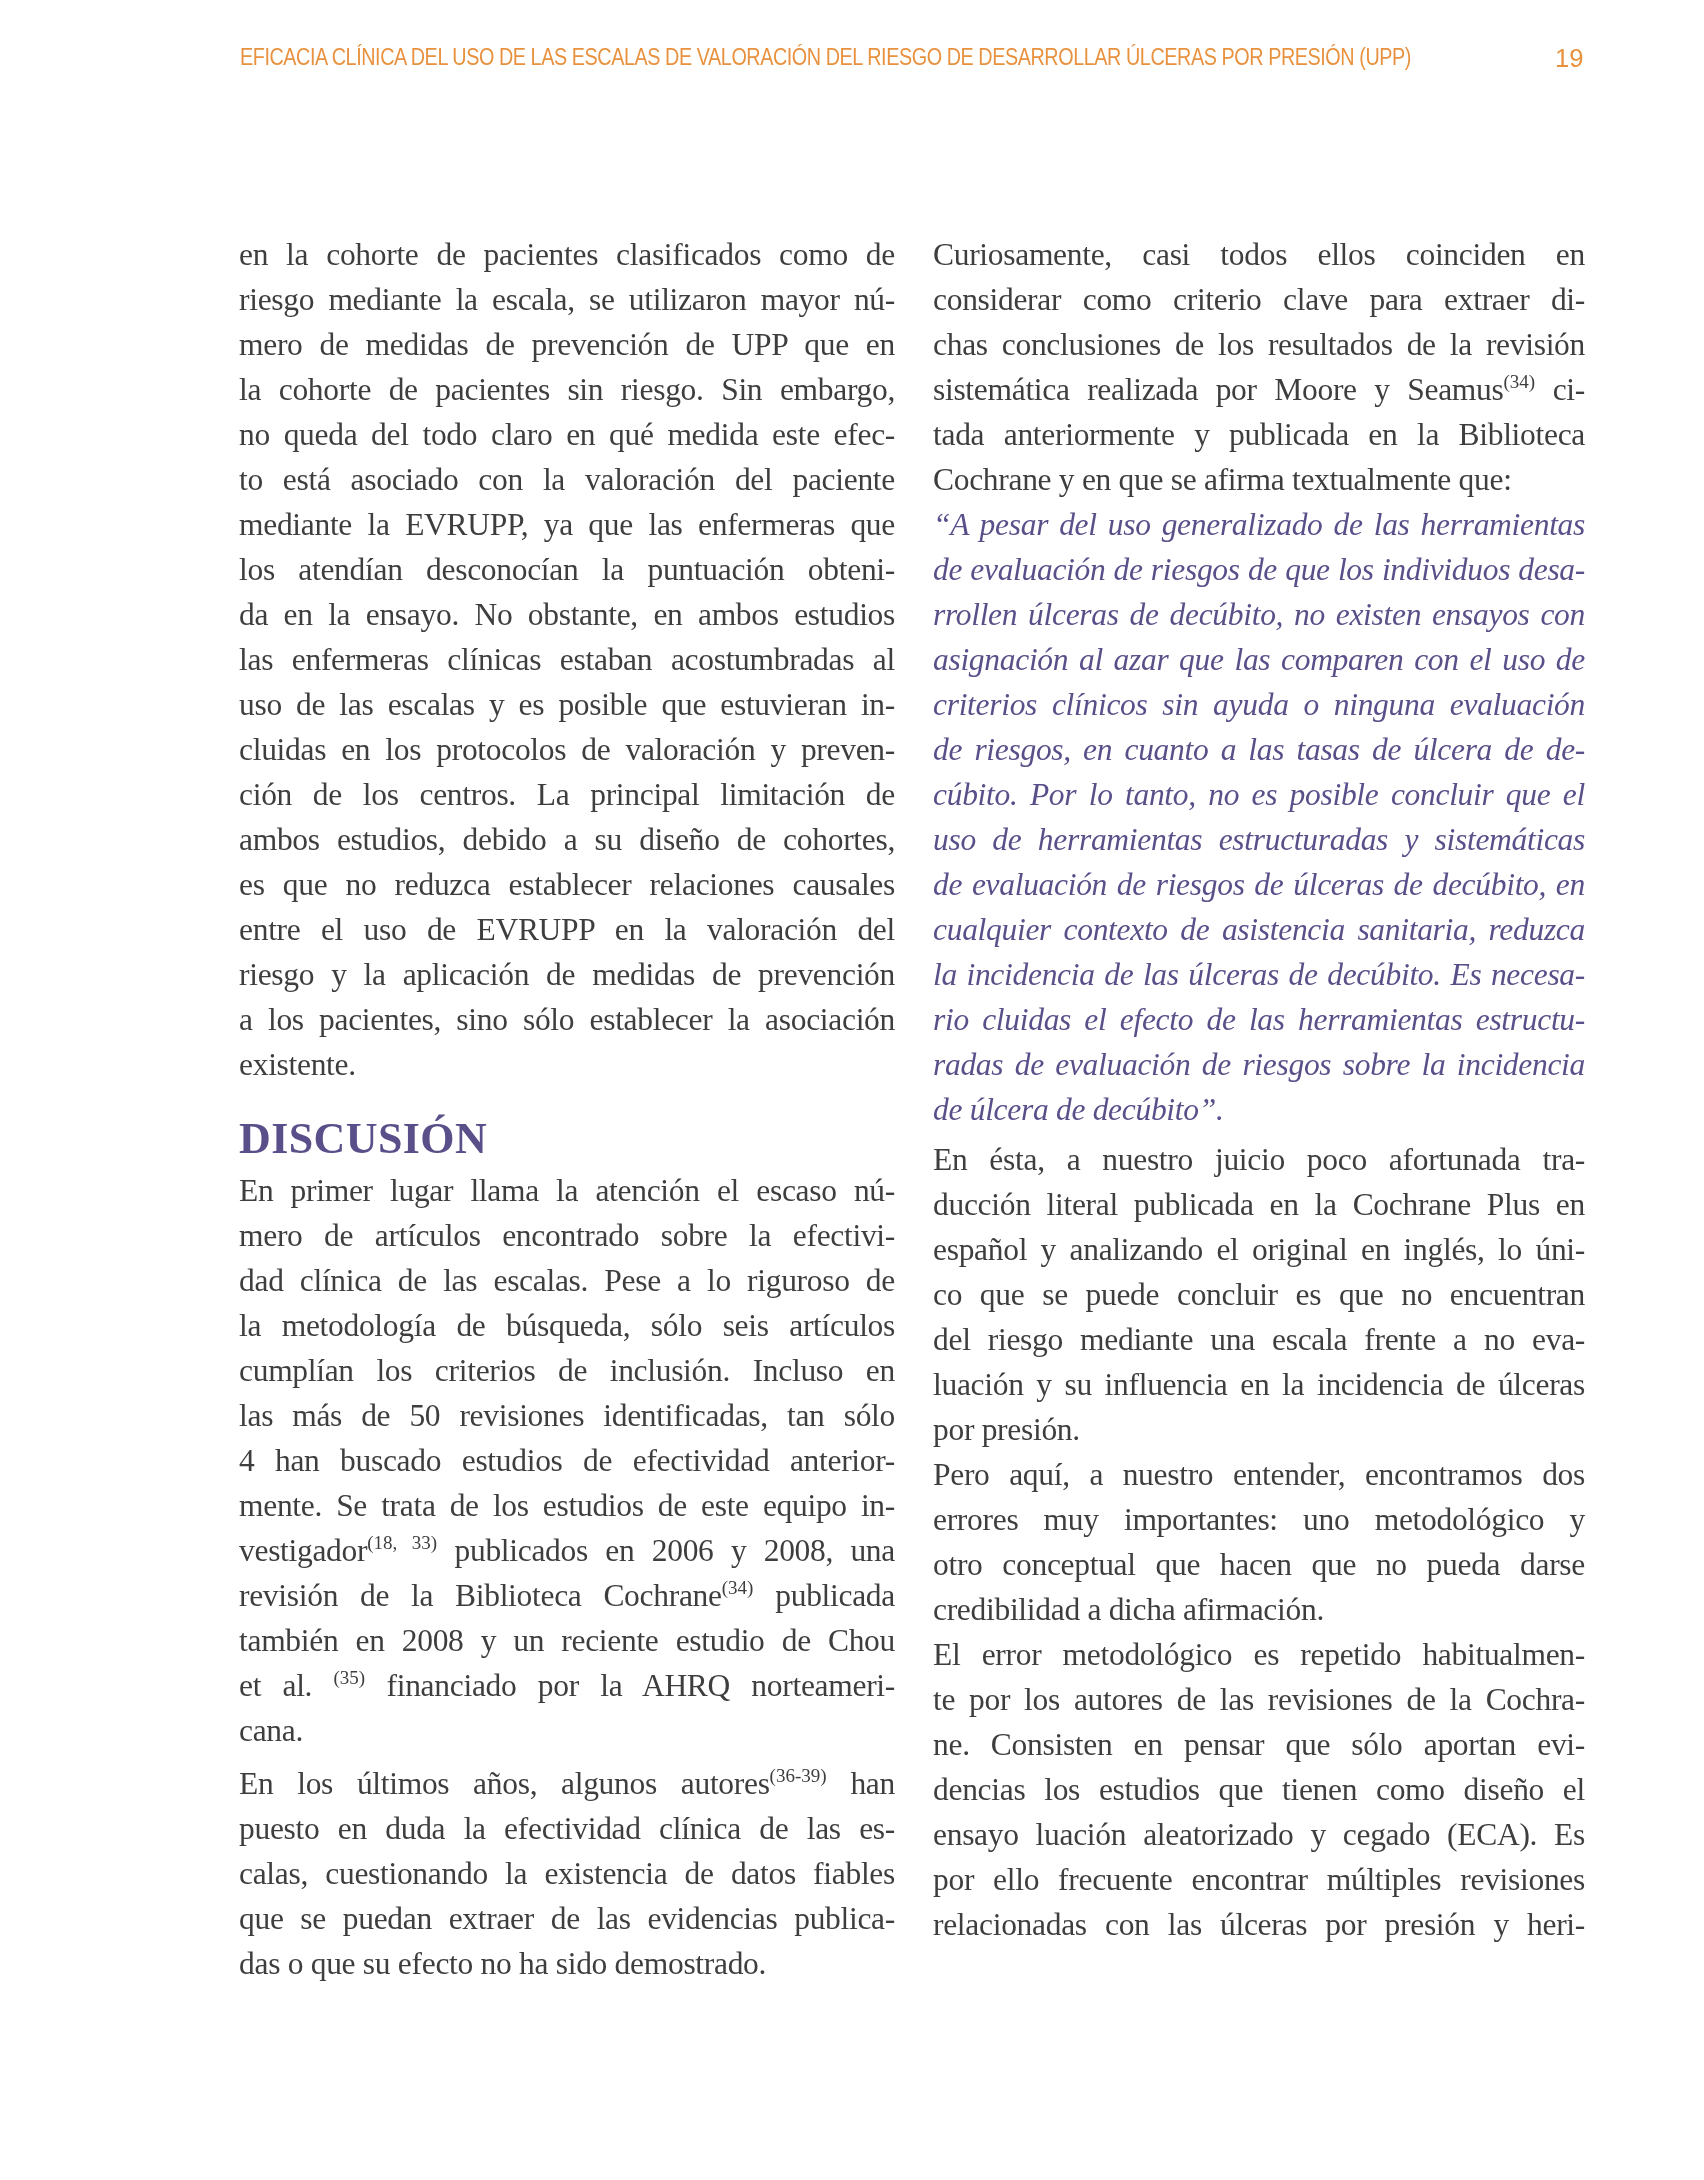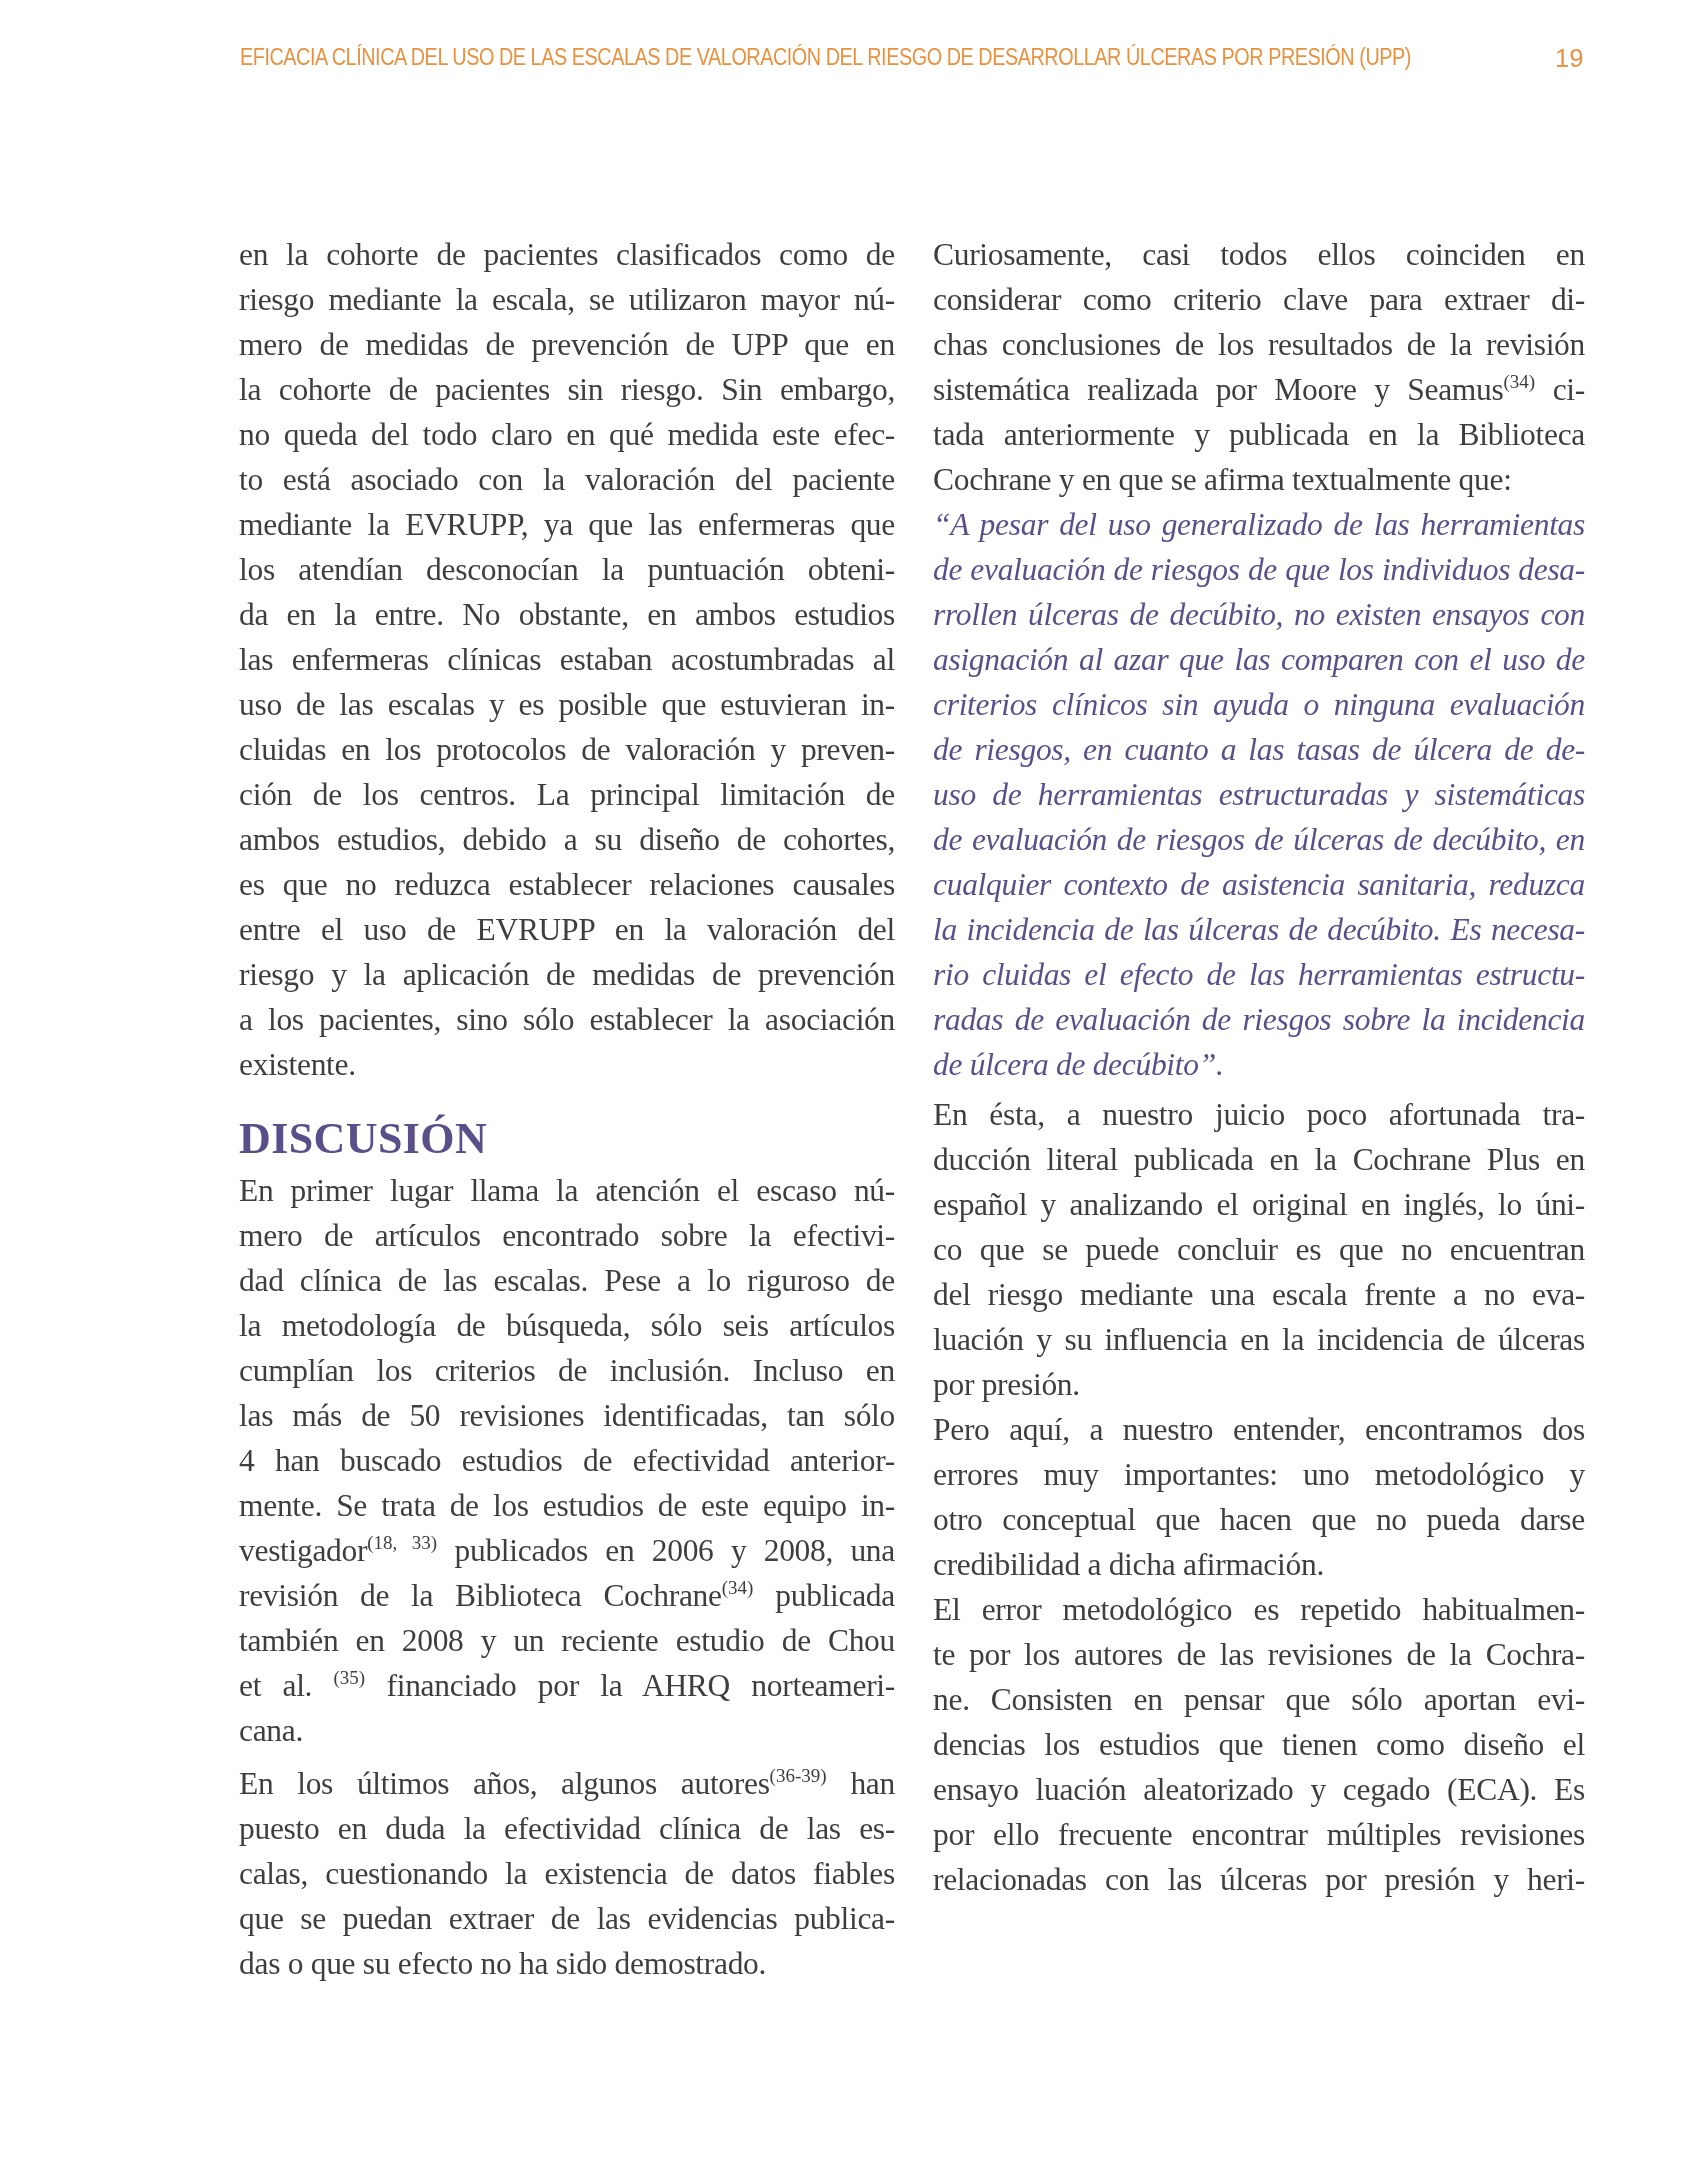--- a/index.html
+++ b/index.html
@@ -47,21 +47,21 @@
 <div class="col left">
   <div>
     <span class="line">en la cohorte de pacientes clasificados como de</span>
     <span class="line">riesgo mediante la escala, se utilizaron mayor nú-</span>
     <span class="line">mero de medidas de prevención de UPP que en</span>
     <span class="line">la cohorte de pacientes sin riesgo. Sin embargo,</span>
     <span class="line">no queda del todo claro en qué medida este efec-</span>
     <span class="line">to está asociado con la valoración del paciente</span>
     <span class="line">mediante la EVRUPP, ya que las enfermeras que</span>
     <span class="line">los atendían desconocían la puntuación obteni-</span>
-    <span class="line">da en la entre. No obstante, en ambos estudios</span>
+    <span class="line">da en la ensayo. No obstante, en ambos estudios</span>
     <span class="line">las enfermeras clínicas estaban acostumbradas al</span>
     <span class="line">uso de las escalas y es posible que estuvieran in-</span>
     <span class="line">cluidas en los protocolos de valoración y preven-</span>
     <span class="line">ción de los centros. La principal limitación de</span>
     <span class="line">ambos estudios, debido a su diseño de cohortes,</span>
     <span class="line">es que no reduzca establecer relaciones causales</span>
     <span class="line">entre el uso de EVRUPP en la valoración del</span>
     <span class="line">riesgo y la aplicación de medidas de prevención</span>
     <span class="line">a los pacientes, sino sólo establecer la asociación</span>
     <span class="line last">existente.</span>
@@ -108,20 +108,21 @@
     <span class="line last">Cochrane y en que se afirma textualmente que:</span>
   </div>
 
   <div>
     <span class="line q">“A pesar del uso generalizado de las herramientas</span>
     <span class="line q">de evaluación de riesgos de que los individuos desa-</span>
     <span class="line q">rrollen úlceras de decúbito, no existen ensayos con</span>
     <span class="line q">asignación al azar que las comparen con el uso de</span>
     <span class="line q">criterios clínicos sin ayuda o ninguna evaluación</span>
     <span class="line q">de riesgos, en cuanto a las tasas de úlcera de de-</span>
+    <span class="line q">cúbito. Por lo tanto, no es posible concluir que el</span>
     <span class="line q">uso de herramientas estructuradas y sistemáticas</span>
     <span class="line q">de evaluación de riesgos de úlceras de decúbito, en</span>
     <span class="line q">cualquier contexto de asistencia sanitaria, reduzca</span>
     <span class="line q">la incidencia de las úlceras de decúbito. Es necesa-</span>
     <span class="line q">rio cluidas el efecto de las herramientas estructu-</span>
     <span class="line q">radas de evaluación de riesgos sobre la incidencia</span>
     <span class="line q last">de úlcera de decúbito”.</span>
   </div>
 
   <span class="gap" style="height:5.1px"></span>

